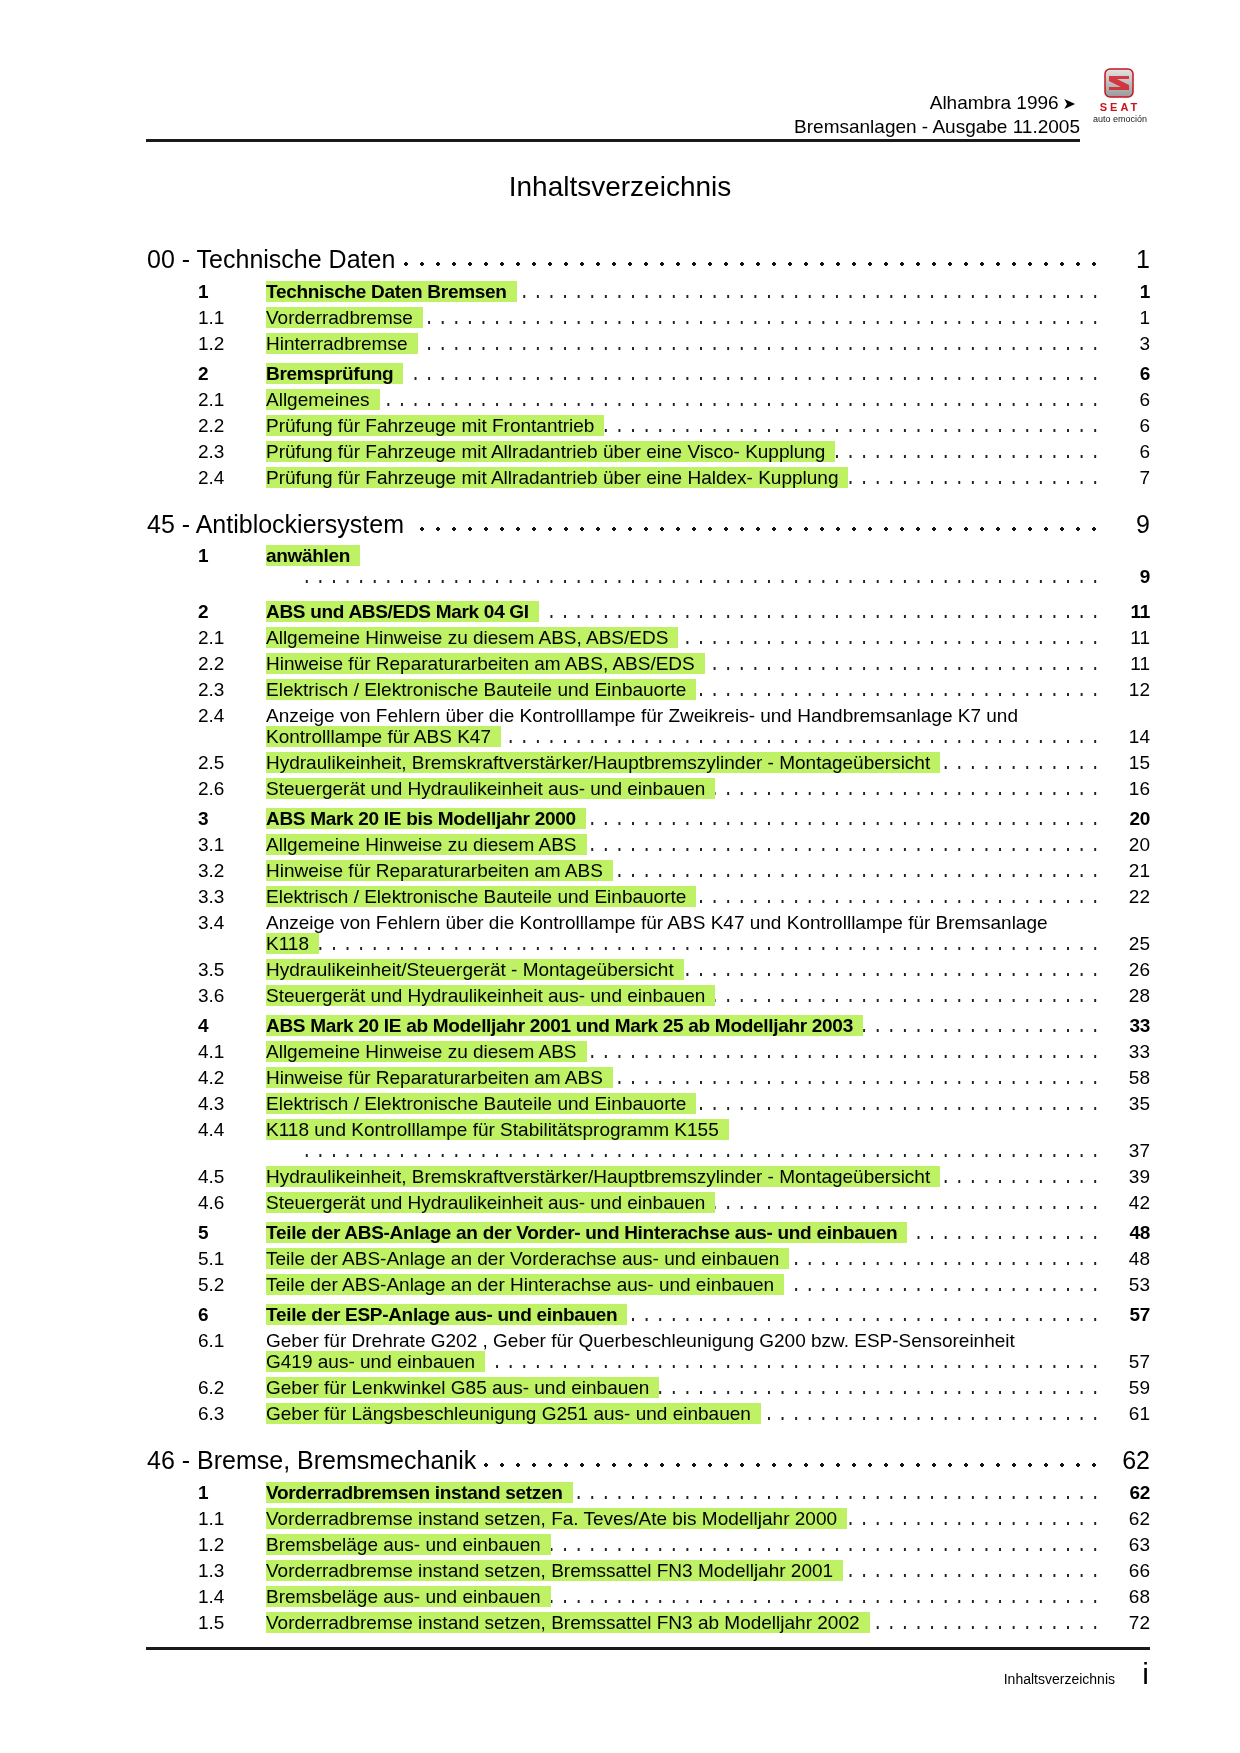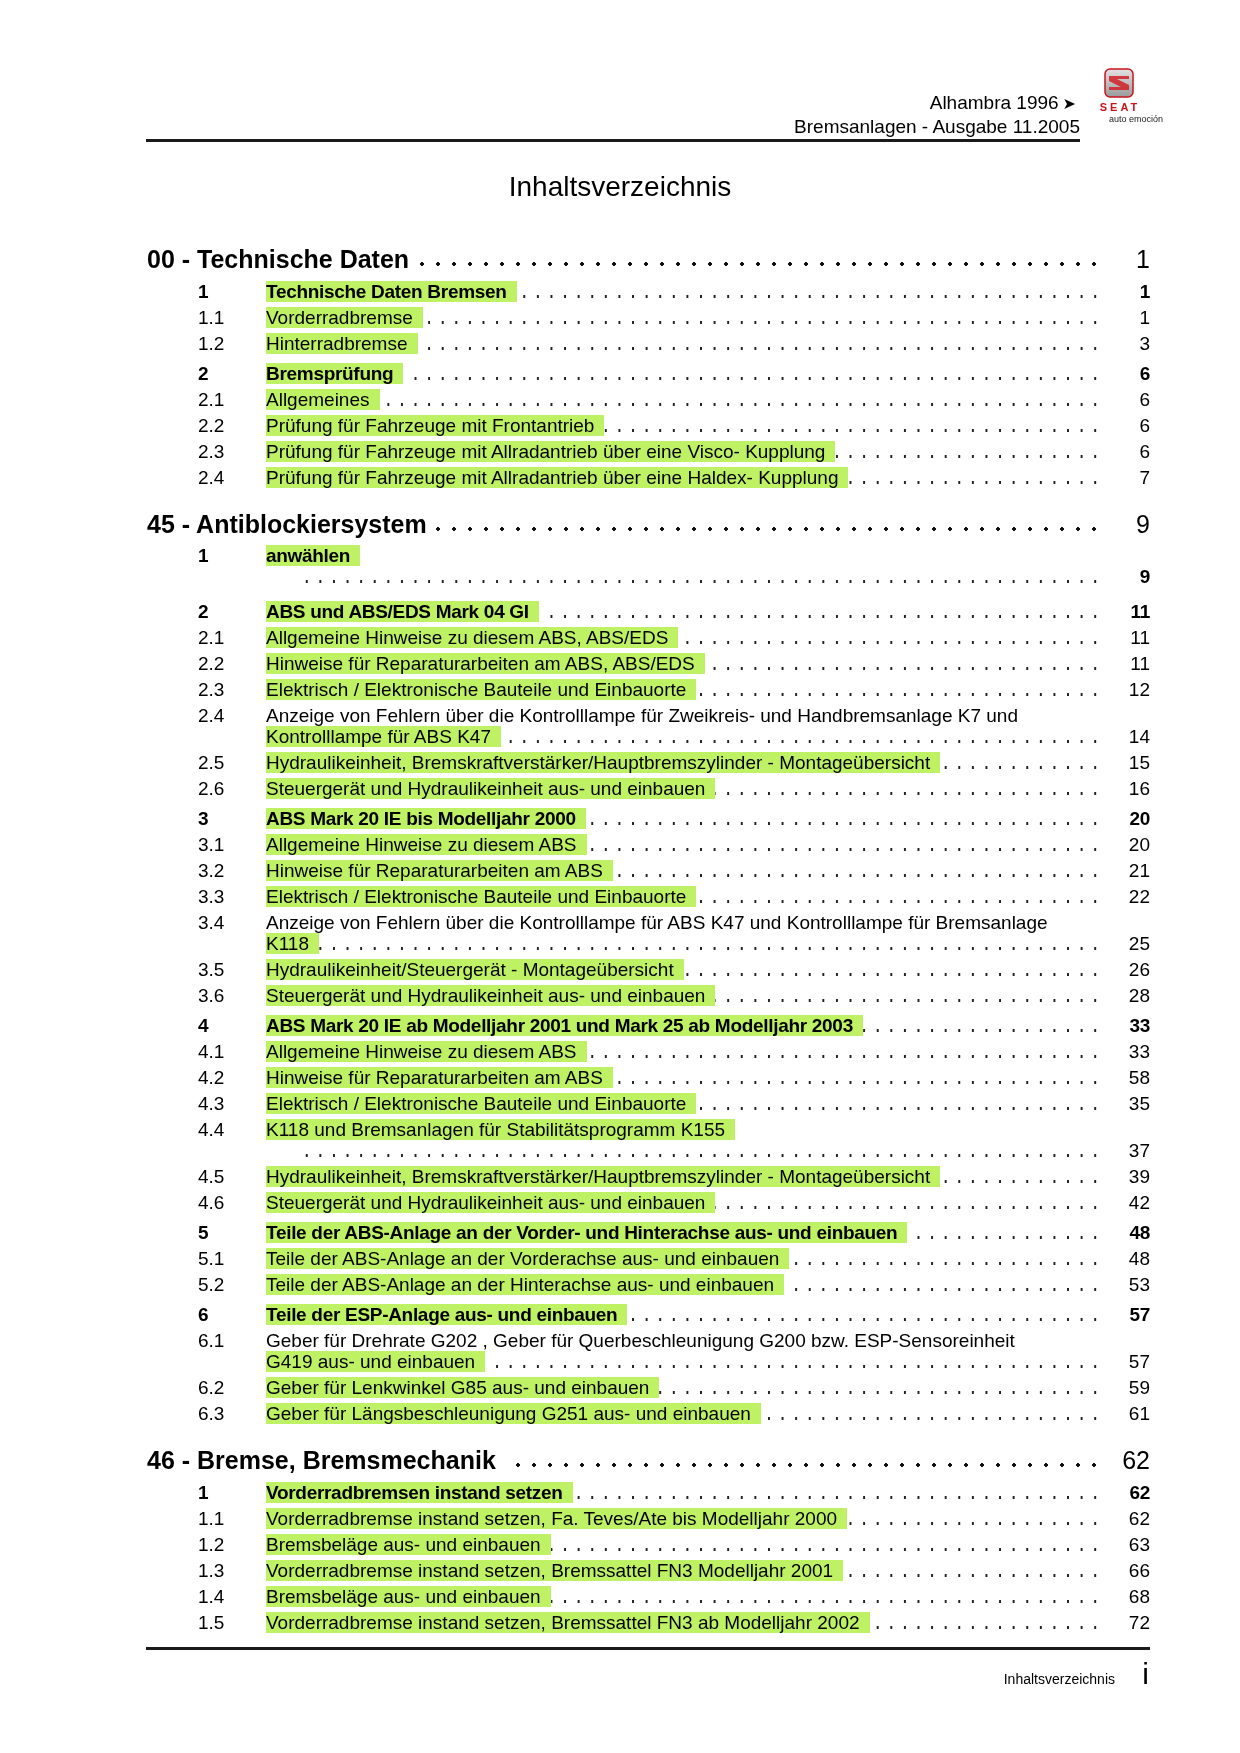--- a/index.html
+++ b/index.html
@@ -7,26 +7,26 @@
          font-family: "Liberation Sans", sans-serif; color: #000; }
   .hdr-line { position: absolute; left: 146px; top: 139px; width: 934px; height: 3px; background: #1a1a1a; }
   .hdr-text { position: absolute; right: 180px; text-align: right; font-size: 19px; line-height: 22px; }
   .hdr-model { top: 92px; right: 164px; }
   .hdr-model .arrow { font-size: 16px; margin-left: 4px; }
   .hdr-issue { top: 116px; right: 160px; }
   .logo { position: absolute; left: 1077px; top: 68px; width: 86px; height: 64px; }
   .logo .emblem { position: absolute; left: 27px; top: 0; width: 30px; height: 30px; }
   .logo .brand { position: absolute; left: 0; top: 33px; width: 86px; text-align: center; color: #c8141e;
                  font-weight: bold; font-size: 11px; letter-spacing: 3px; line-height: 12px; }
-  .logo .slogan { position: absolute; left: 0; top: 46px; width: 86px; text-align: right; font-size: 9px; line-height: 10px; color: #222; }
+  .logo .slogan { position: absolute; left: 0; top: 46px; width: 86px; text-align: center; font-size: 9px; line-height: 10px; color: #222; }
   .title { position: absolute; left: 0; width: 1240px; top: 170px; text-align: center; font-size: 28px; line-height: 34px; }
   .toc { position: absolute; left: 0; top: 0; width: 1240px; }
   .row { position: absolute; left: 0; width: 1240px; }
   .chap { font-size: 25px; line-height: 28px; }
-  .chap .ctext { position: absolute; left: 147px; background: #fff; padding-right: 8px; white-space: nowrap; font-weight: bold; }
+  .chap .ctext { position: absolute; left: 147px; background: #fff; padding-right: 8px; white-space: nowrap; }
   .chap .cpage { position: absolute; right: 90px; text-align: right; font-weight: normal; }
   .ent { font-size: 19px; line-height: 21px; }
   .ent .num { position: absolute; left: 198px; }
   .ent .txt { position: absolute; left: 266px; width: 840px; }
   .ent .txt span.last { background: #bef264; padding-right: 10px; }
   .ent .pg { position: absolute; right: 90px; text-align: right; }
   .bold { font-weight: bold; letter-spacing: -0.3px; }
   .dots { position: absolute; right: 138px; height: 4px; }
   .dots::before { content: ""; position: absolute; left: 0; right: 0; top: 0; height: 3px;
                   background-image: radial-gradient(circle, #222 1.2px, transparent 1.4px);
@@ -287,21 +287,21 @@
       <span class="num">4.3</span>
       <div class="txt">
         <div><span class="last">Elektrisch / Elektronische Bauteile und Einbauorte</span></div>
       </div>
       <span class="pg" style="top:0px">35</span>
     </div>
     <div class="row ent" style="top: 1119px;">
       <div class="dots" style="left:300px;top:35px"></div>
       <span class="num">4.4</span>
       <div class="txt">
-        <div><span class="last">K118 und Bremsanlagen für Stabilitätsprogramm K155</span></div>
+        <div><span class="last">K118 und Kontrolllampe für Stabilitätsprogramm K155</span></div>
       </div>
       <span class="pg" style="top:21px">37</span>
     </div>
     <div class="row ent" style="top: 1166px;">
       <div class="dots" style="left:300px;top:14px"></div>
       <span class="num">4.5</span>
       <div class="txt">
         <div><span class="last">Hydraulikeinheit, Bremskraftverstärker/Hauptbremszylinder - Montageübersicht</span></div>
       </div>
       <span class="pg" style="top:0px">39</span>

